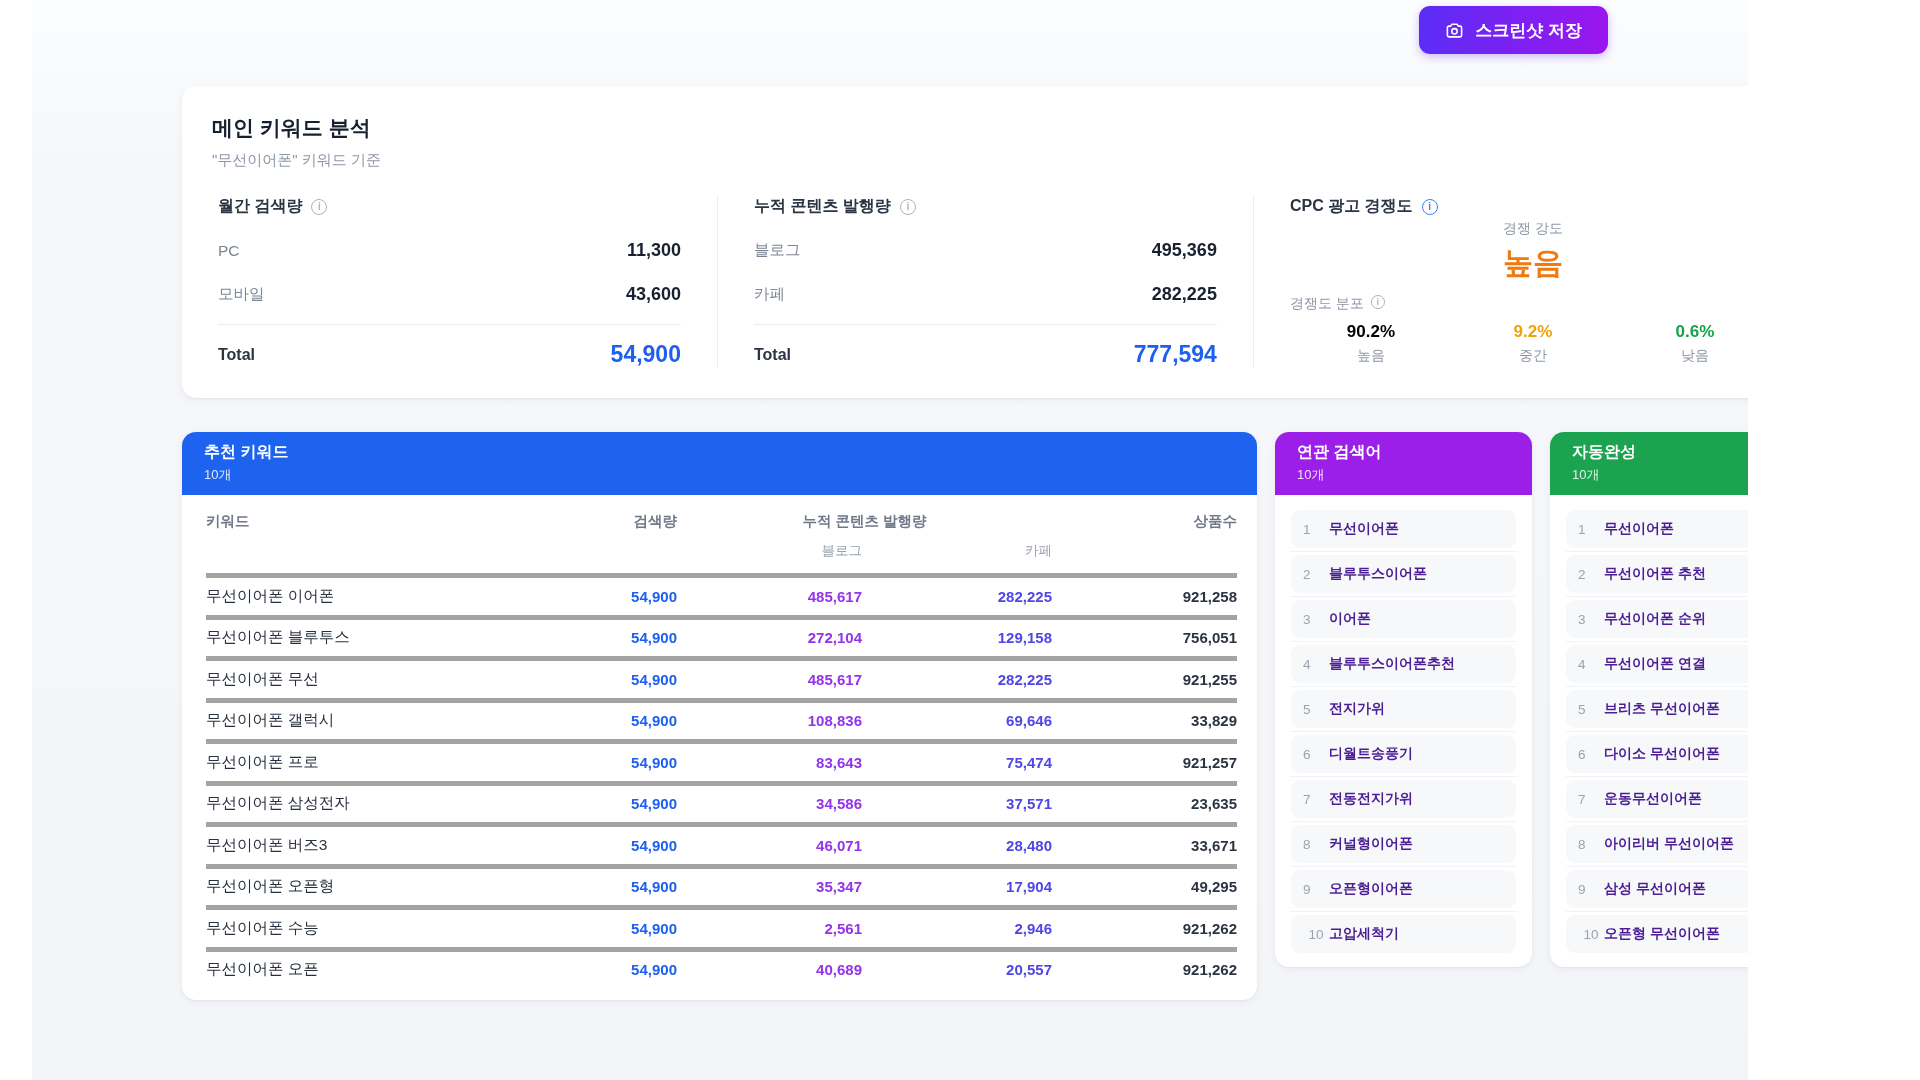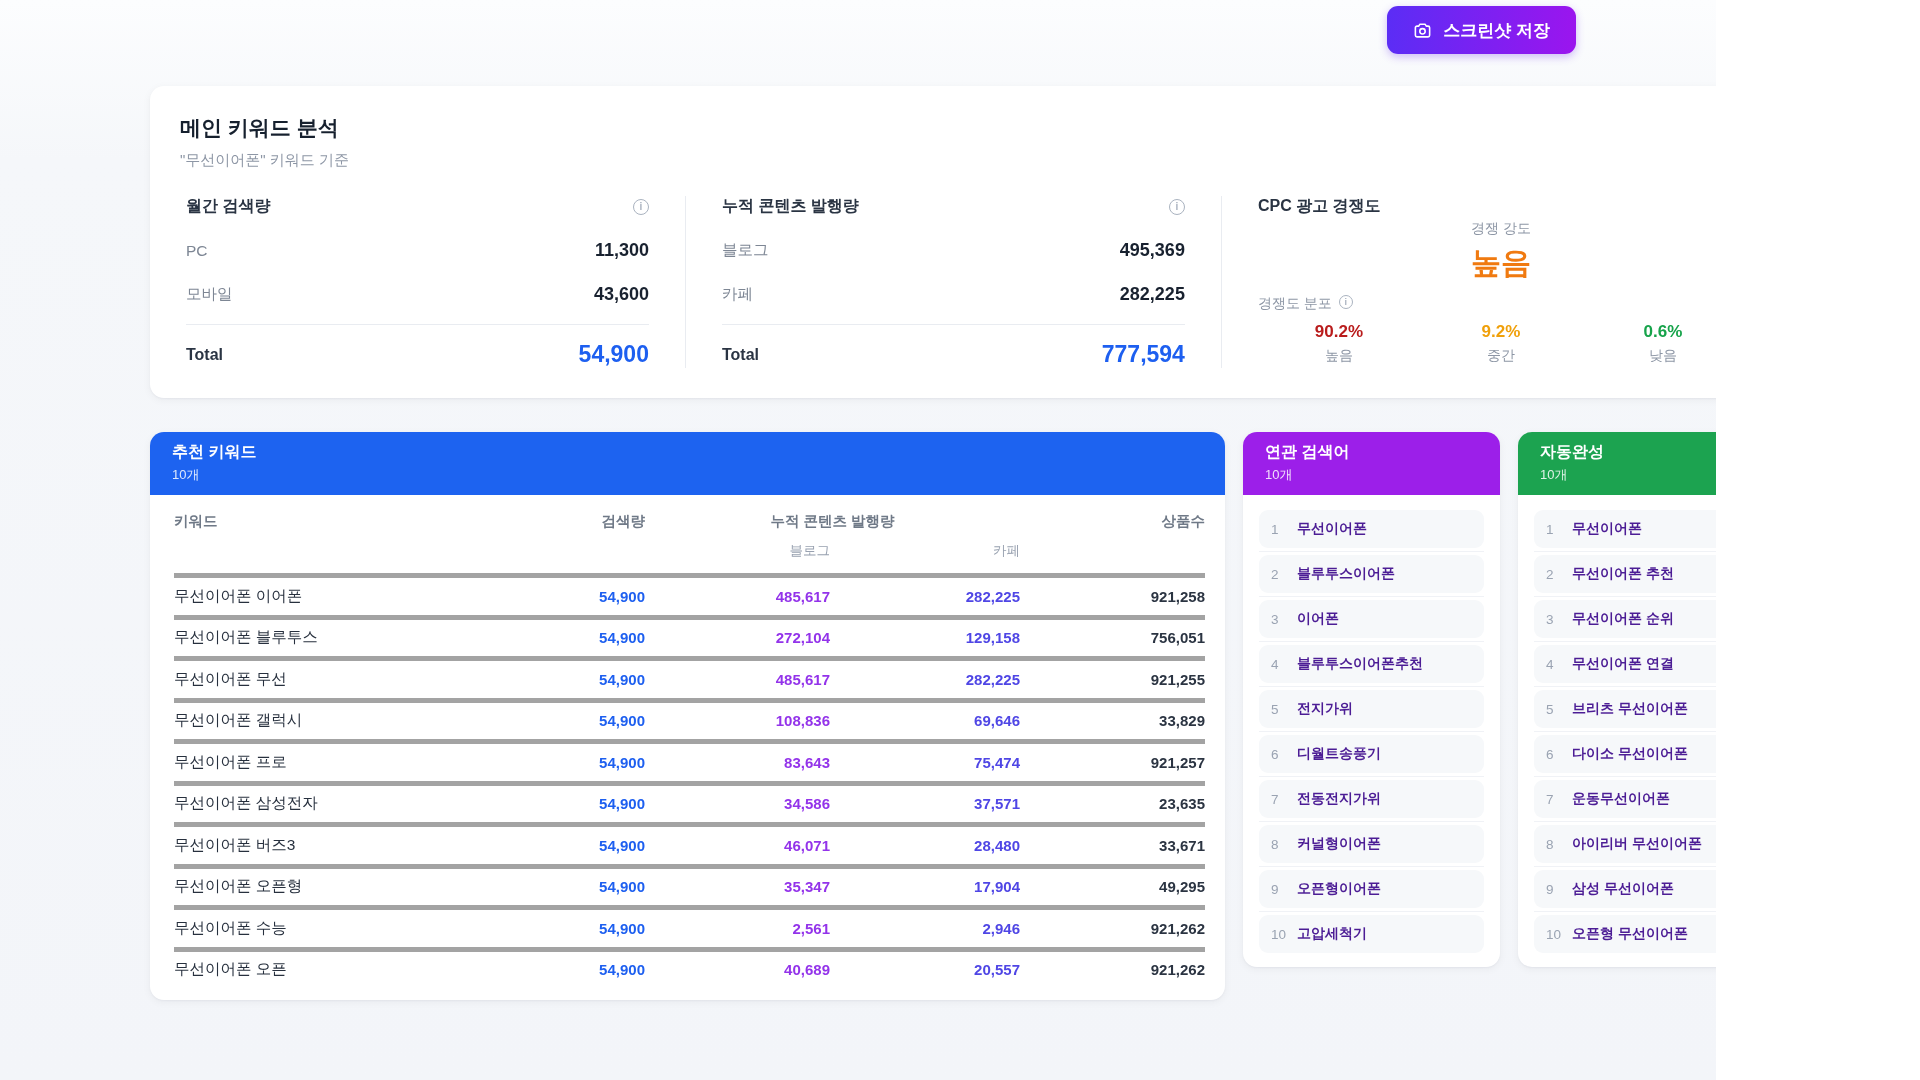--- a/index.html
+++ b/index.html
@@ -1,19 +1,19 @@
 <!DOCTYPE html>
 <html><head>
 <meta charset="utf-8">
 <style>
   * { box-sizing: border-box; margin: 0; padding: 0; }
   html,body { width:1920px; height:1080px; }
   body { font-family:"Liberation Sans","DejaVu Sans",sans-serif; color:#1f2835; }
   .page { position:relative; width:1716px; height:1080px; overflow:hidden;
-          background:linear-gradient(180deg,#fcfdfe 0%,#f5f7fa 160px,#f3f5f9 100%); }
+          background:linear-gradient(180deg,#fcfdfe 0%,#f5f7fa 160px,#f3f5f9 100%);margin-left:32px; }
 
   
   .topbar { display:flex; justify-content:flex-end; padding:6px 140px 0 0; }
   .shot-btn { display:inline-flex; align-items:center; gap:11px; height:48px; padding:0 26px;
               border:none; border-radius:11px; cursor:pointer;
               background:linear-gradient(92deg,#5b2df5 0%,#9b15ee 100%);
               color:#fff; font-size:17px; font-weight:700; font-family:inherit;
               box-shadow:0 3px 9px rgba(104,44,235,.30); }
 
   .content { width:1630px; margin-left:150px; }
@@ -22,42 +22,42 @@
 
   
   .main-card { margin-top:32px; padding:28px 30px 30px; }
   .main-title { font-size:21px; font-weight:700; color:#16202e; }
   .main-sub { margin-top:9px; font-size:15px; color:#8d96a5; }
   .stats-row { display:flex; margin-top:26px; }
   .stat-col { flex:1; padding:0 36px; }
   .stat-col.first { padding-left:6px; }
   .stat-col.cpc { flex:1.05; padding-right:6px; }
   .vdiv { width:1px; background:#e9ecf1; align-self:stretch; }
-  .sec-title { display:flex; align-items:center; gap:9px; font-size:16px; font-weight:700; color:#2a3443;justify-content:space-between; }
+  .sec-title { display:flex; align-items:center; gap:9px; font-size:16px; font-weight:700; color:#2a3443; }
   .info { display:inline-flex; align-items:center; justify-content:center; flex:none;
           width:16px; height:16px; border-radius:50%; border:1.5px solid #aab3c0;
           color:#aab3c0; font-size:10px; font-style:normal; font-weight:700; cursor:pointer; }
   .info.blue { border-color:#3b82f6; color:#3b82f6; }
   .stat-row { display:flex; justify-content:space-between; align-items:center; margin-top:23px;
               font-size:15.5px; color:#7d8694; }
   .stat-row b { font-size:18px; color:#18212f; }
   .hr { height:1px; background:#e9ecf1; margin-top:19px; }
   .total-row { display:flex; justify-content:space-between; align-items:center; margin-top:16px; }
   .total-lbl { font-size:16px; font-weight:700; color:#2a3443; }
   .total-val { font-size:23px; font-weight:700; color:#1d5ff0; }
 
   .strength { text-align:center; margin-top:3px; }
   .strength-lbl { font-size:14px; color:#8d96a5; }
   .strength-val { margin-top:5px; font-size:30px; font-weight:800; color:#f07a10; }
   .dist-lbl { display:flex; align-items:flex-start; gap:7px; margin-top:11px; font-size:14px; color:#8d96a5; }
   .dist-lbl .info { width:14px; height:14px; font-size:9px; }
   .dist-row { display:flex; margin-top:9px; }
   .dist-item { flex:1; text-align:center; }
   .dist-val { font-size:17px; font-weight:700; }
-  .c-red { color:#b91c1c; } .c-amber { color:#f0a00a; } .c-green { color:#16a34a; }
+  .c-red { color:#000000; } .c-amber { color:#f0a00a; } .c-green { color:#16a34a; }
   .dist-name { margin-top:5px; font-size:14px; color:#8d96a5; }
 
   
   .cards-row { display:flex; gap:18px; margin-top:34px; align-items:flex-start; }
   .kw-card { width:1075px; }
   .mini-card { width:257px; }
   .card-head { border-radius:14px 14px 0 0; padding:10px 22px 11px; color:#fff; }
   .head-blue { background:#1d63f0; } .head-purple { background:#9c1fe9; } .head-green { background:#1ca350; }
   .head-ttl { font-size:16px; font-weight:700; }
   .head-cnt { margin-top:3px; font-size:13px; opacity:.85; }
@@ -74,21 +74,21 @@
   .rows .tr { height:41.5px; border-top:5px solid #a3a3a3; font-size:15px; cursor:pointer; }
   .td.kw { color:#27303e; font-size:15.5px; }
   .td.search { color:#1d5ff0; font-weight:700; }
   .td.blog { color:#9333ea; font-weight:700; }
   .td.cafe { color:#4f46e5; font-weight:700; }
   .td.prod { color:#2b3442; font-weight:700; }
 
   
   .mini-body { padding:15px 16px 8px; }
   .mini-wrap { padding-bottom:3px; margin-bottom:3px; border-bottom:1px solid #f0f2f6; }
-  .mini-wrap:last-child { border-bottom:none; }
+  .mini-wrap:last-child { border-bottom:none;text-align:center; }
   .mini-item { display:flex; align-items:center; height:38px; background:#f6f8fa;
                border-radius:9px; padding:0 12px; cursor:pointer; }
   .rank { width:26px; flex:none; font-size:13.5px; color:#9aa3b2; }
   .mini-text { font-size:14px; font-weight:600; color:#4c1d95; white-space:nowrap; }
 </style>
 </head>
 <body>
 
 <div class="page">
 

